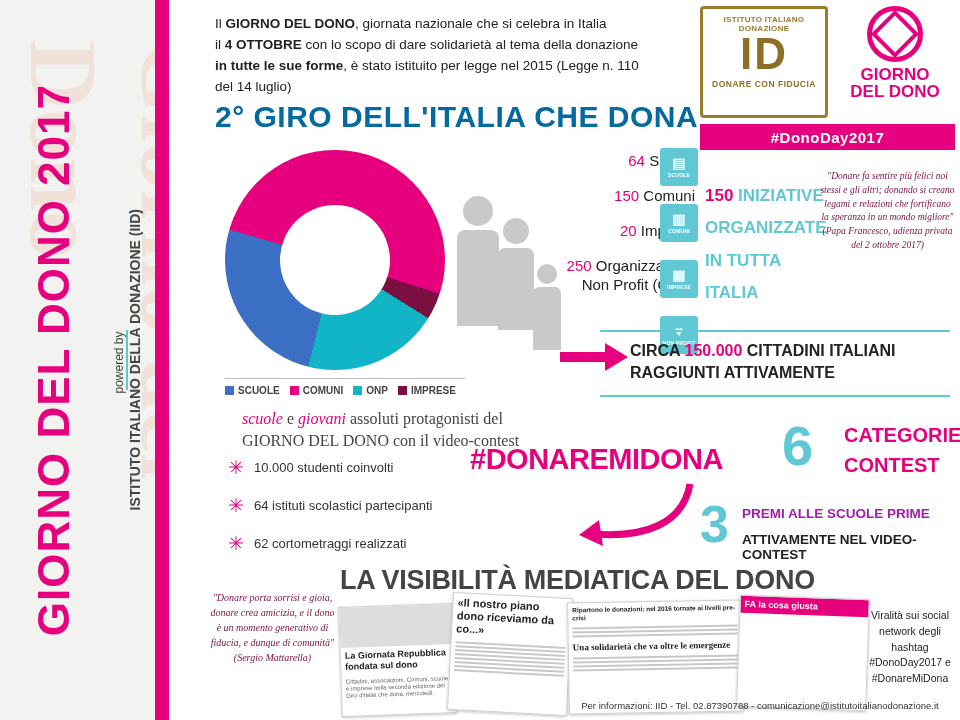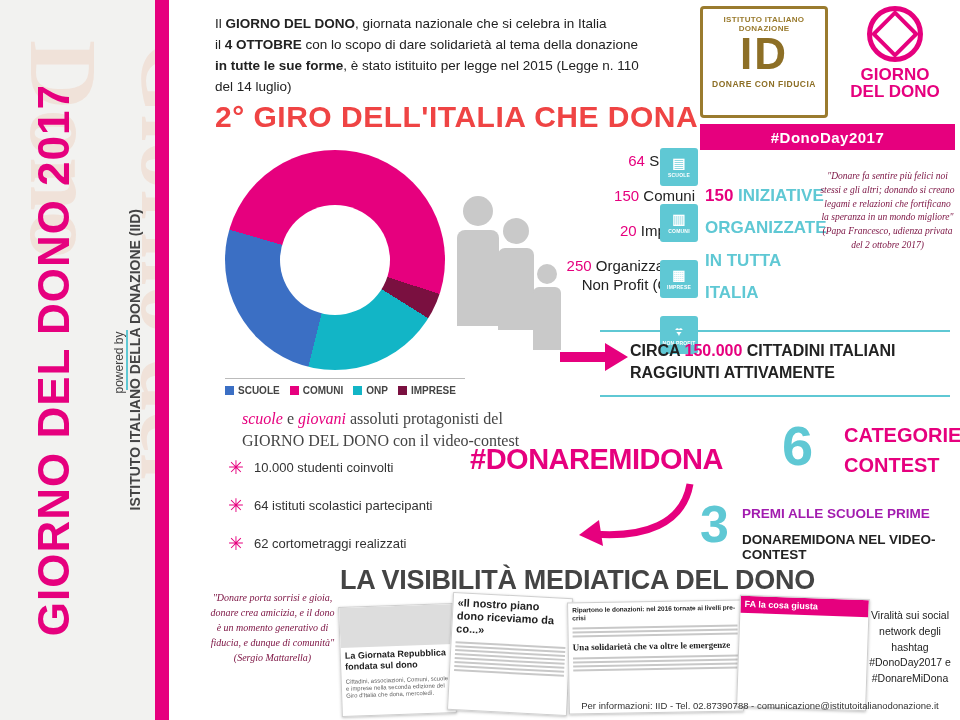--- a/index.html
+++ b/index.html
@@ -75,21 +75,21 @@
   .logo-gdd .gname { text-align:center; font-size:17px; font-weight:bold; color:#e6007e; line-height:17px; }
   .hashbar {
     position:absolute; left:0; top:118px; width:255px; height:26px;
     background:#e6007e; color:#fff; font-size:15px; font-weight:bold;
     display:flex; align-items:center; justify-content:center; letter-spacing:.5px;
   }
 
   
   .h-giro {
     position:absolute; left:215px; top:100px; width:500px;
-    font-size:30px; font-weight:bold; color:#ef4444; letter-spacing:.5px;
+    font-size:30px; font-weight:bold; color:#0369a1; letter-spacing:.5px;
   }
 
   
   .donut-wrap { position:absolute; left:225px; top:150px; width:240px; height:240px; }
   .donut {
     width:220px; height:220px; border-radius:50%;
     background: conic-gradient(
       #e6007e 0deg 108deg,
       #7a1040 108deg 122deg,
       #12b5c6 122deg 194deg,
@@ -359,21 +359,21 @@
 
   <div class="cat6">
     <span class="big">6</span>
     <span class="l1">CATEGORIE</span>
     <span class="l2">CONTEST</span>
   </div>
 
   <div class="premi">
     <span class="big">3</span>
     <span class="l1">PREMI ALLE SCUOLE PRIME</span>
-    <span class="l2">DONAREMIDONA NEL VIDEO-CONTEST</span>
+    <span class="l2">ATTIVAMENTE NEL VIDEO-CONTEST</span>
   </div>
 
   <div class="vis-title">LA VISIBILITÀ MEDIATICA DEL DONO</div>
 
   <div class="quote-matt">
     <div>"Donare porta sorrisi e gioia, donare crea amicizia, e il dono è un momento generativo di fiducia, e dunque di comunità"</div>
     <div>(Sergio Mattarella)</div>
   </div>
 
   <div class="clips">

